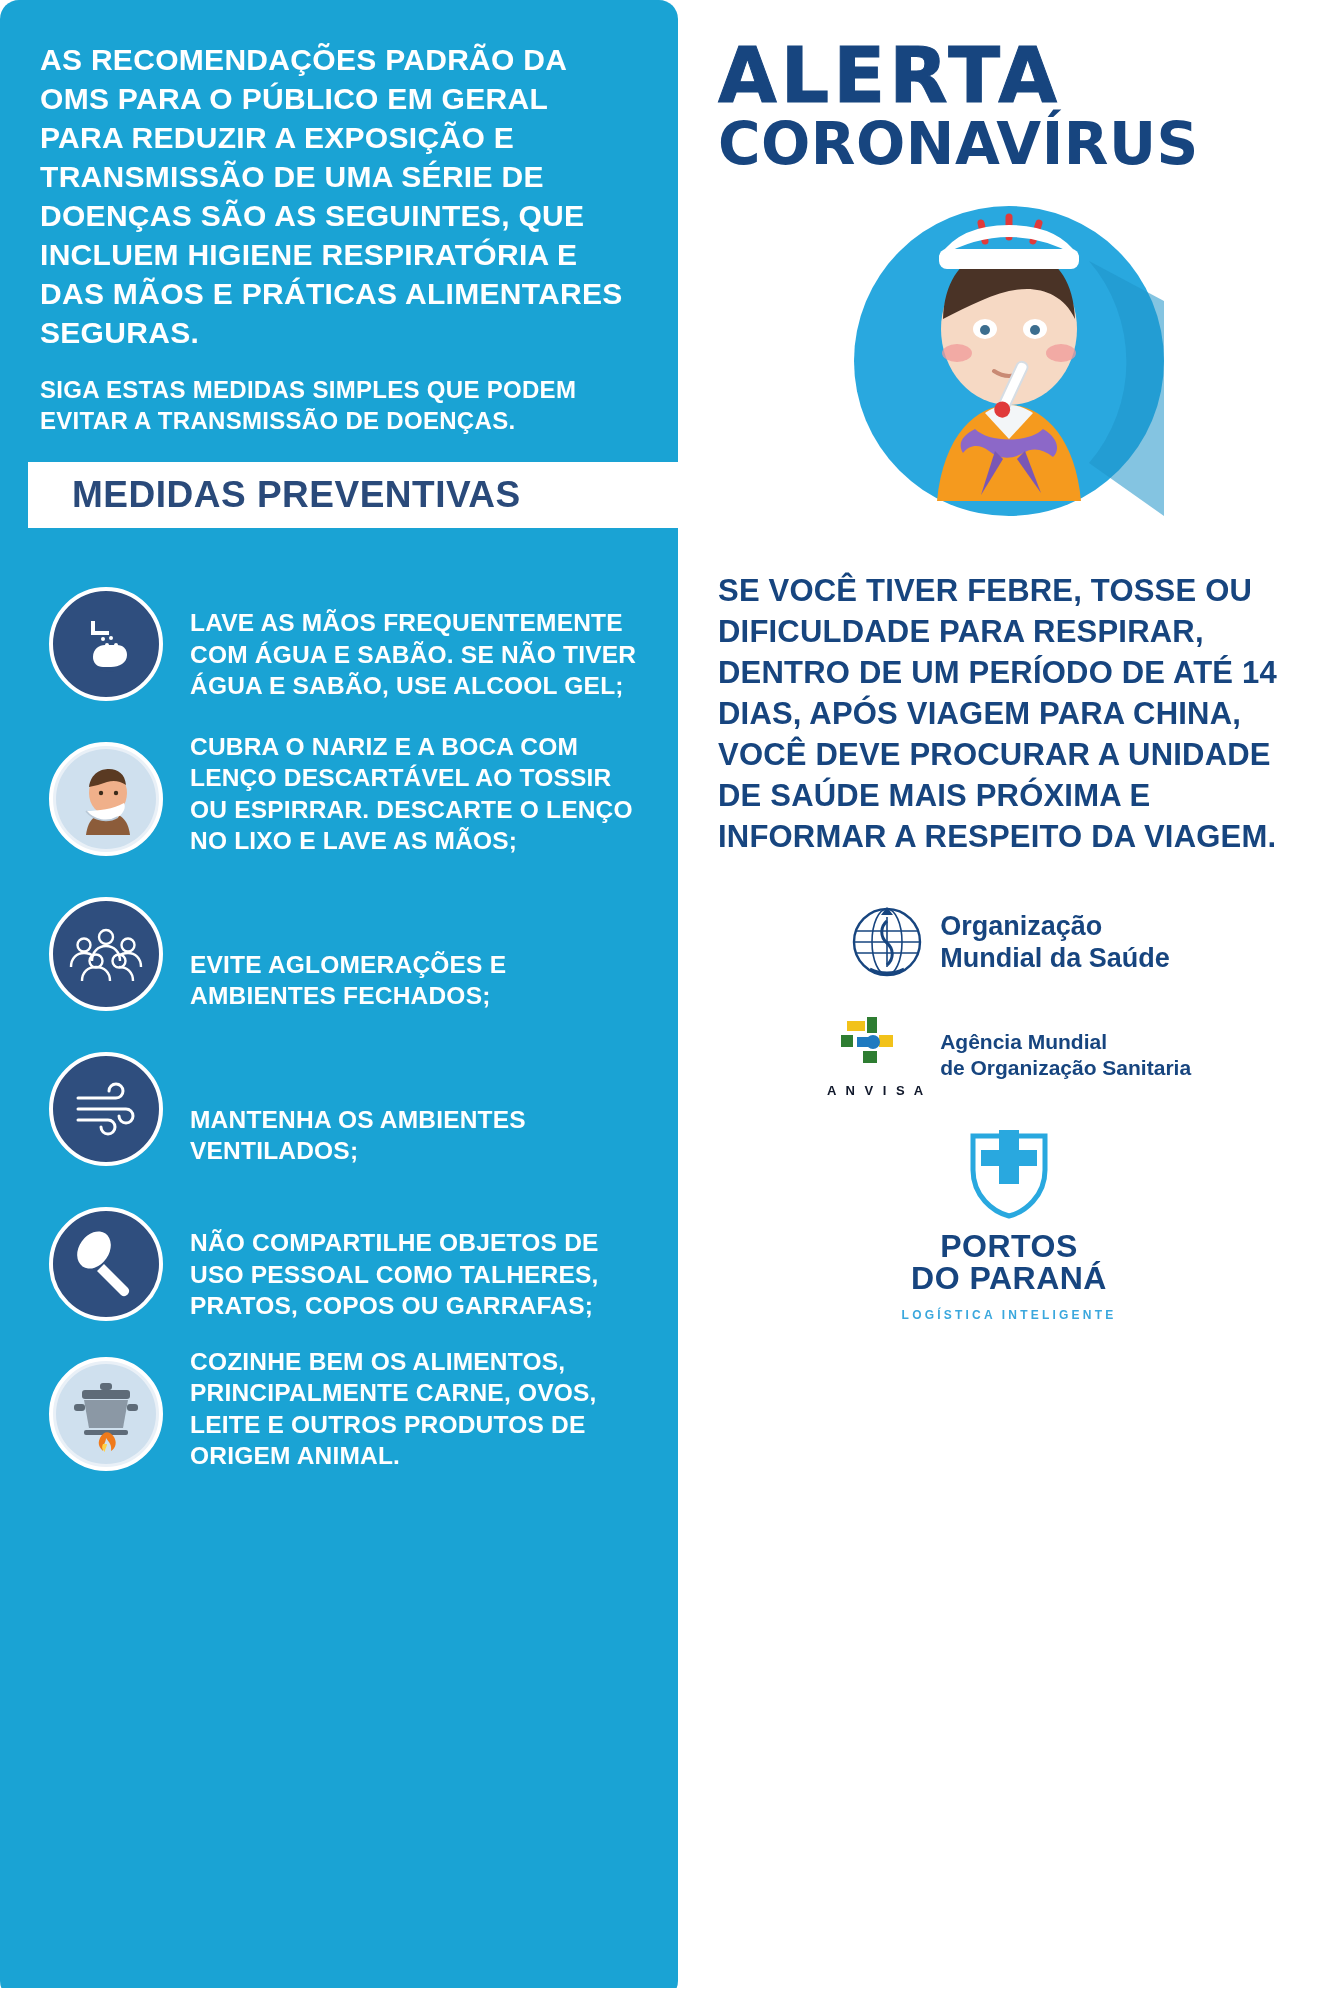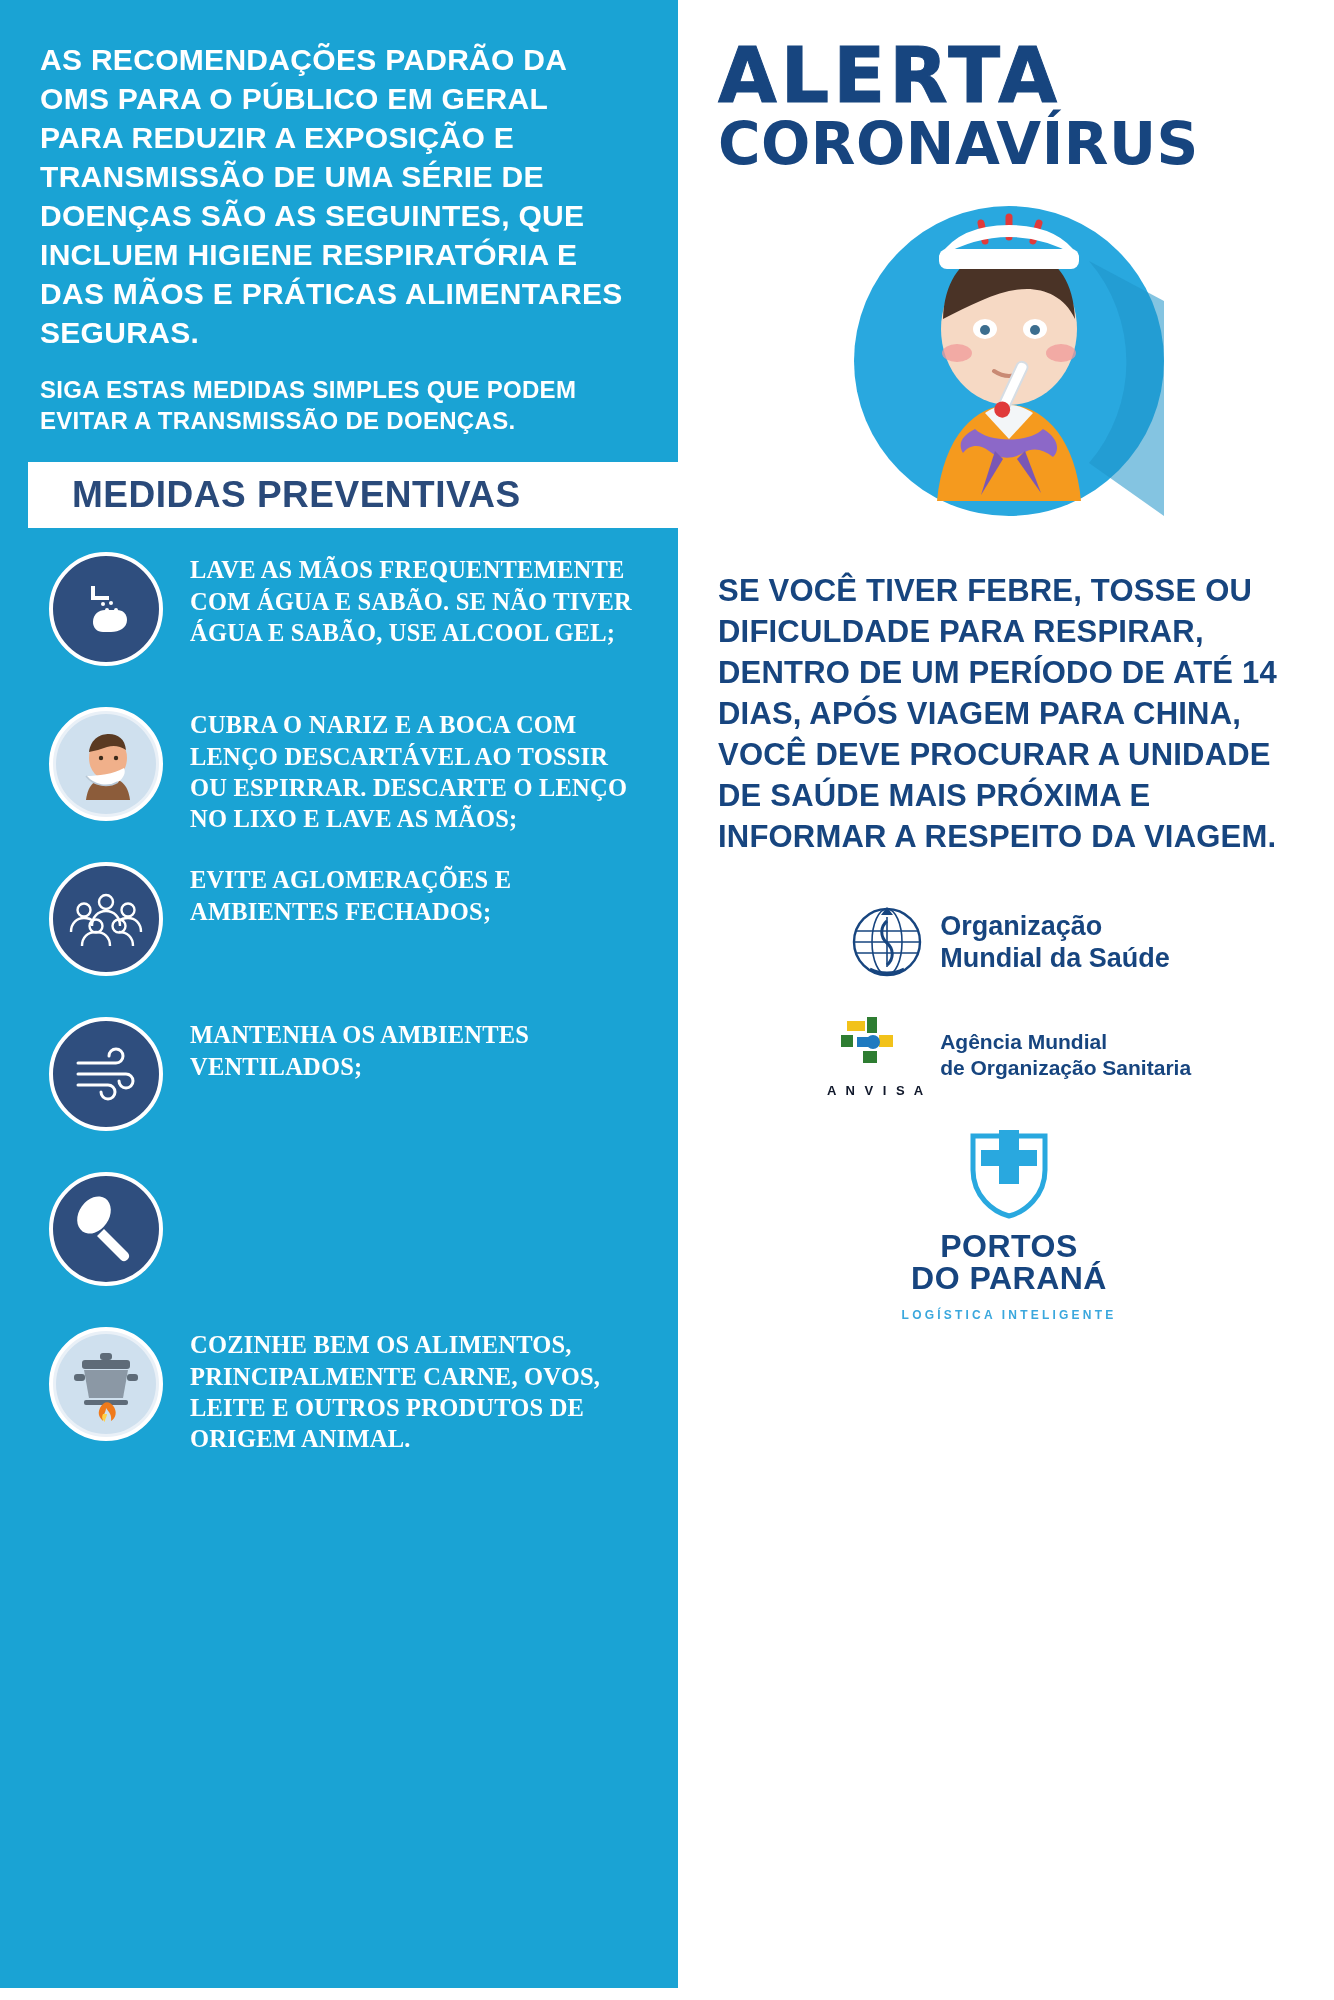--- a/index.html
+++ b/index.html
@@ -20,20 +20,21 @@
     background: #ffffff;
     display: flex;
   }
   
   .left-col {
     width: 735px;
     background: #1aa3d4;
     position: relative;
     padding: 0;
     box-sizing: border-box;
+    border-radius: 19px;
   }
   .left-inner {
     padding: 40px 46px 0 40px;
   }
   .intro {
     color: #ffffff;
     font-size: 30px;
     font-weight: bold;
     line-height: 1.30;
     letter-spacing: 0.3px;
@@ -55,25 +56,24 @@
     font-size: 37px;
     font-weight: bold;
     letter-spacing: 0.5px;
     padding: 12px 10px 12px 44px;
     width: 650px;
     box-sizing: border-box;
     margin: 10px 0 18px 0;
   }
   .measure {
     display: flex;
-    align-items: flex-start;
+    align-items: flex-end;
     margin: 0 0 0 0;
     padding: 0 40px 0 40px;
     min-height: 155px;
-    font-family: Liberation Serif, serif;
   }
   .measure .icon-wrap {
     width: 132px;
     flex: 0 0 132px;
     display: flex;
     justify-content: center;
     align-items: center;
     padding-top: 6px;
   }
   .circ {
@@ -287,20 +287,21 @@
       <div class="icon-wrap">
         <div class="circ">
           <svg width="84" height="84" viewBox="0 0 84 84">
             <g fill="#ffffff">
               <ellipse cx="30" cy="28" rx="15" ry="20" transform="rotate(35 30 28)"></ellipse>
               <path d="M40 42 L64 66 a5 5 0 0 1 -7 7 L33 49 z"></path>
             </g>
           </svg>
         </div>
       </div>
+      <div class="text">NÃO COMPARTILHE OBJETOS DE USO PESSOAL COMO TALHERES, PRATOS, COPOS OU GARRAFAS;</div>
     </div>
 
     <div class="measure" style="min-height:150px;">
       <div class="icon-wrap">
         <div class="circ" style="background:#e9f0f7;">
           <svg width="100" height="100" viewBox="0 0 100 100">
             <circle cx="50" cy="50" r="50" fill="#cfe0ee"></circle>
             <rect x="26" y="26" width="48" height="9" rx="3" fill="#5e6b78"></rect>
             <rect x="44" y="19" width="12" height="7" rx="3" fill="#5e6b78"></rect>
             <path d="M28 36 h44 l-5 28 h-34 z" fill="#8b98a5"></path>

